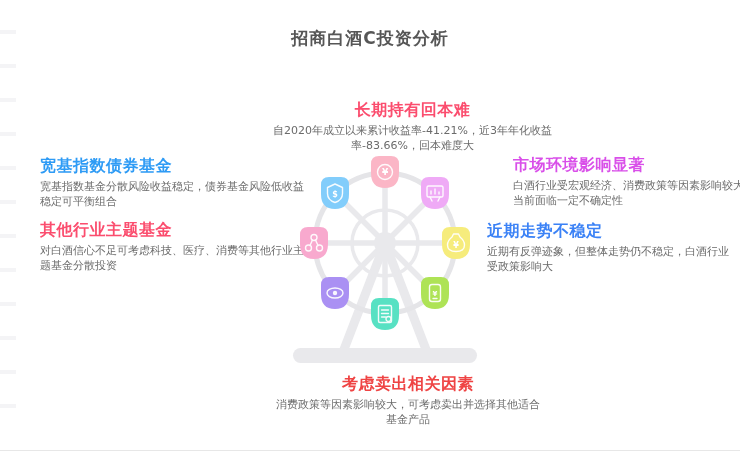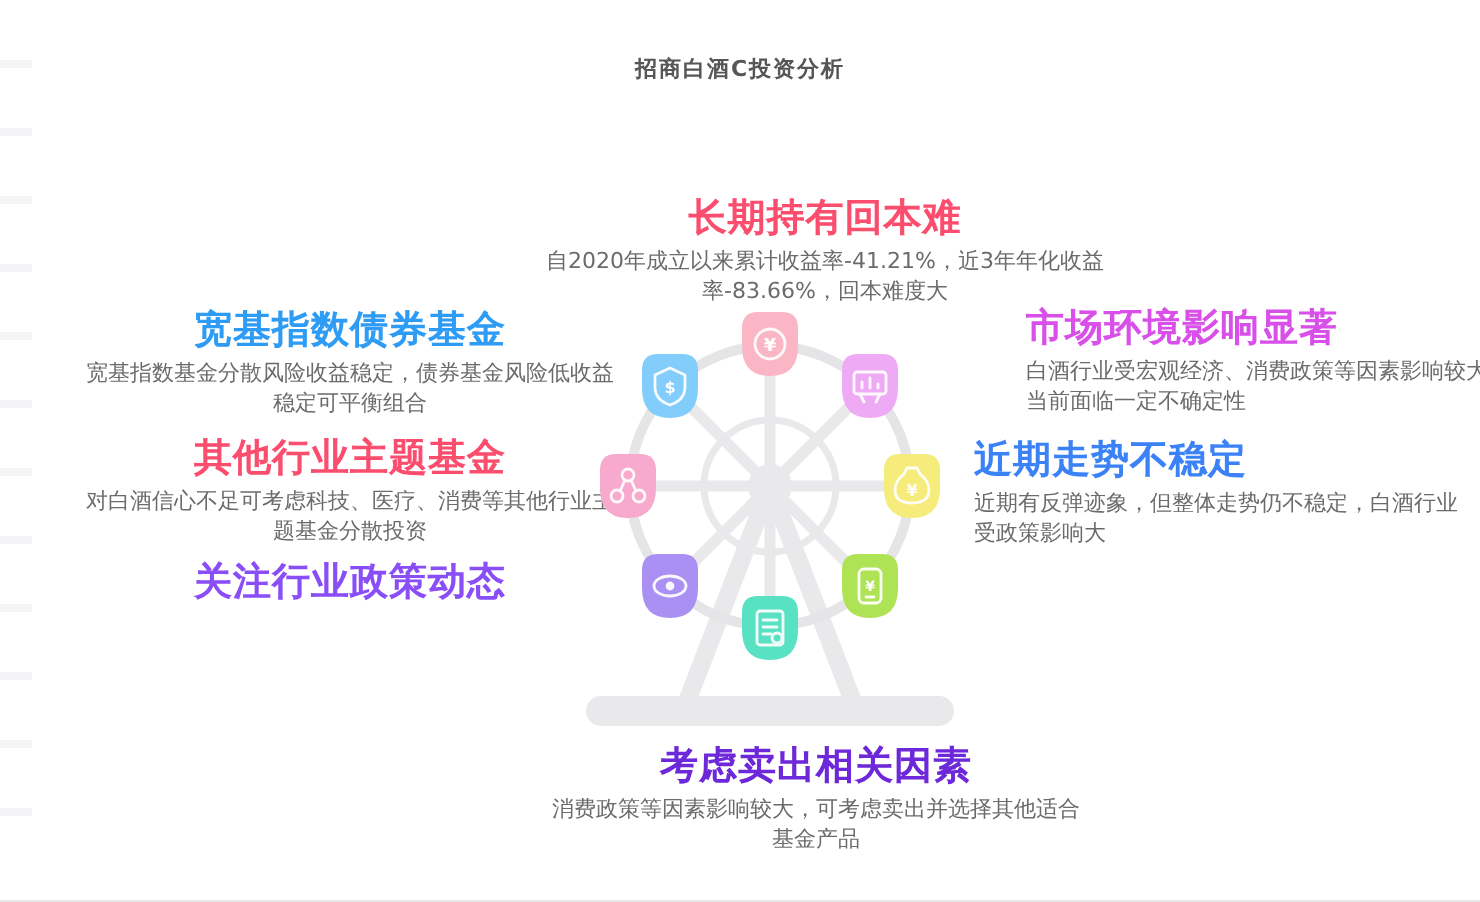--- a/index.html
+++ b/index.html
@@ -7,33 +7,33 @@
   body { font-family: "DejaVu Sans", "Liberation Sans", sans-serif; }
   .canvas {
     position: relative;
     width: 740px; height: 451px;
     background: #fff;
     overflow: hidden;
   }
   .page-title {
     position: absolute; top: 27px; left: 0; width: 100%;
     text-align: center;
-    font-size: 11px; font-weight: 700; color: #565656;
+    font-size: 17px; font-weight: 700; color: #565656;
     letter-spacing: 1px;
   }
   .node { position: absolute; }
   .node h2 {
-    font-size: 19px; font-weight: 700; letter-spacing: .5px;
-    line-height: 20px; margin-bottom: 3px; font-family: Liberation Mono, monospace;
+    font-size: 16px; font-weight: 700; letter-spacing: .5px;
+    line-height: 20px; margin-bottom: 3px;
   }
   .node p {
     font-size: 11px; color: #6b6b6b; line-height: 15px;
   }
   .node.center { text-align: center; }
-  .node.left-side { text-align: center; }
+  .node.left-side { text-align: left; }
   .node.right-side { text-align: left; }
 
   .node-top    { left: 270px; top: 100px; width: 285px; }
   .node-left-0 { left: 40px;  top: 156px; width: 270px; }
   .node-left-1 { left: 40px;  top: 220px; width: 270px; }
   .node-left-2 { left: 40px;  top: 282px; width: 270px; }
   .node-right-0{ left: 513px; top: 155px; width: 248px; }
   .node-right-1{ left: 487px; top: 221px; width: 248px; }
   .node-right-2{ left: 487px; top: 282px; width: 248px; }
   .node-bottom { left: 272px; top: 374px; width: 272px; }
@@ -70,36 +70,35 @@
     <h2 style="color: rgb(46, 155, 245);">宽基指数债券基金</h2>
     <p>宽基指数基金分散风险收益稳定，债券基金风险低收益稳定可平衡组合</p>
   </section>
 
   <section class="node left-side node-left-1">
     <h2 style="color: rgb(251, 77, 110);">其他行业主题基金</h2>
     <p>对白酒信心不足可考虑科技、医疗、消费等其他行业主题基金分散投资</p>
   </section>
 
   <section class="node left-side node-left-2">
-    <h2 style="color: rgb(138, 78, 248);">关注行业政策动态</h2>
   </section>
 
   <section class="node right-side node-right-0">
     <h2 style="color: rgb(217, 79, 233);">市场环境影响显著</h2>
     <p>白酒行业受宏观经济、消费政策等因素影响较大，当前面临一定不确定性</p>
   </section>
 
   <section class="node right-side node-right-1">
     <h2 style="color: #3b82f6;">近期走势不稳定</h2>
     <p>近期有反弹迹象，但整体走势仍不稳定，白酒行业受政策影响大</p>
   </section>
 
 
   <section class="node center node-bottom">
-    <h2 style="color: #6d28d9;">考虑卖出相关因素</h2>
+    <h2 style="color: #ef4444;">考虑卖出相关因素</h2>
     <p>消费政策等因素影响较大，可考虑卖出并选择其他适合基金产品</p>
   </section>
 
   <svg class="wheel-svg" width="220" height="232" viewBox="0 0 220 232">
 
     <line x1="110" y1="97" x2="68" y2="206" stroke="#e9e9ec" stroke-width="9" stroke-linecap="round"></line>
     <line x1="110" y1="97" x2="152" y2="206" stroke="#e9e9ec" stroke-width="9" stroke-linecap="round"></line>
 
     <g stroke="#e9e9ec" stroke-width="5.5" stroke-linecap="round">
       <line x1="110" y1="97" x2="110" y2="26"></line>

